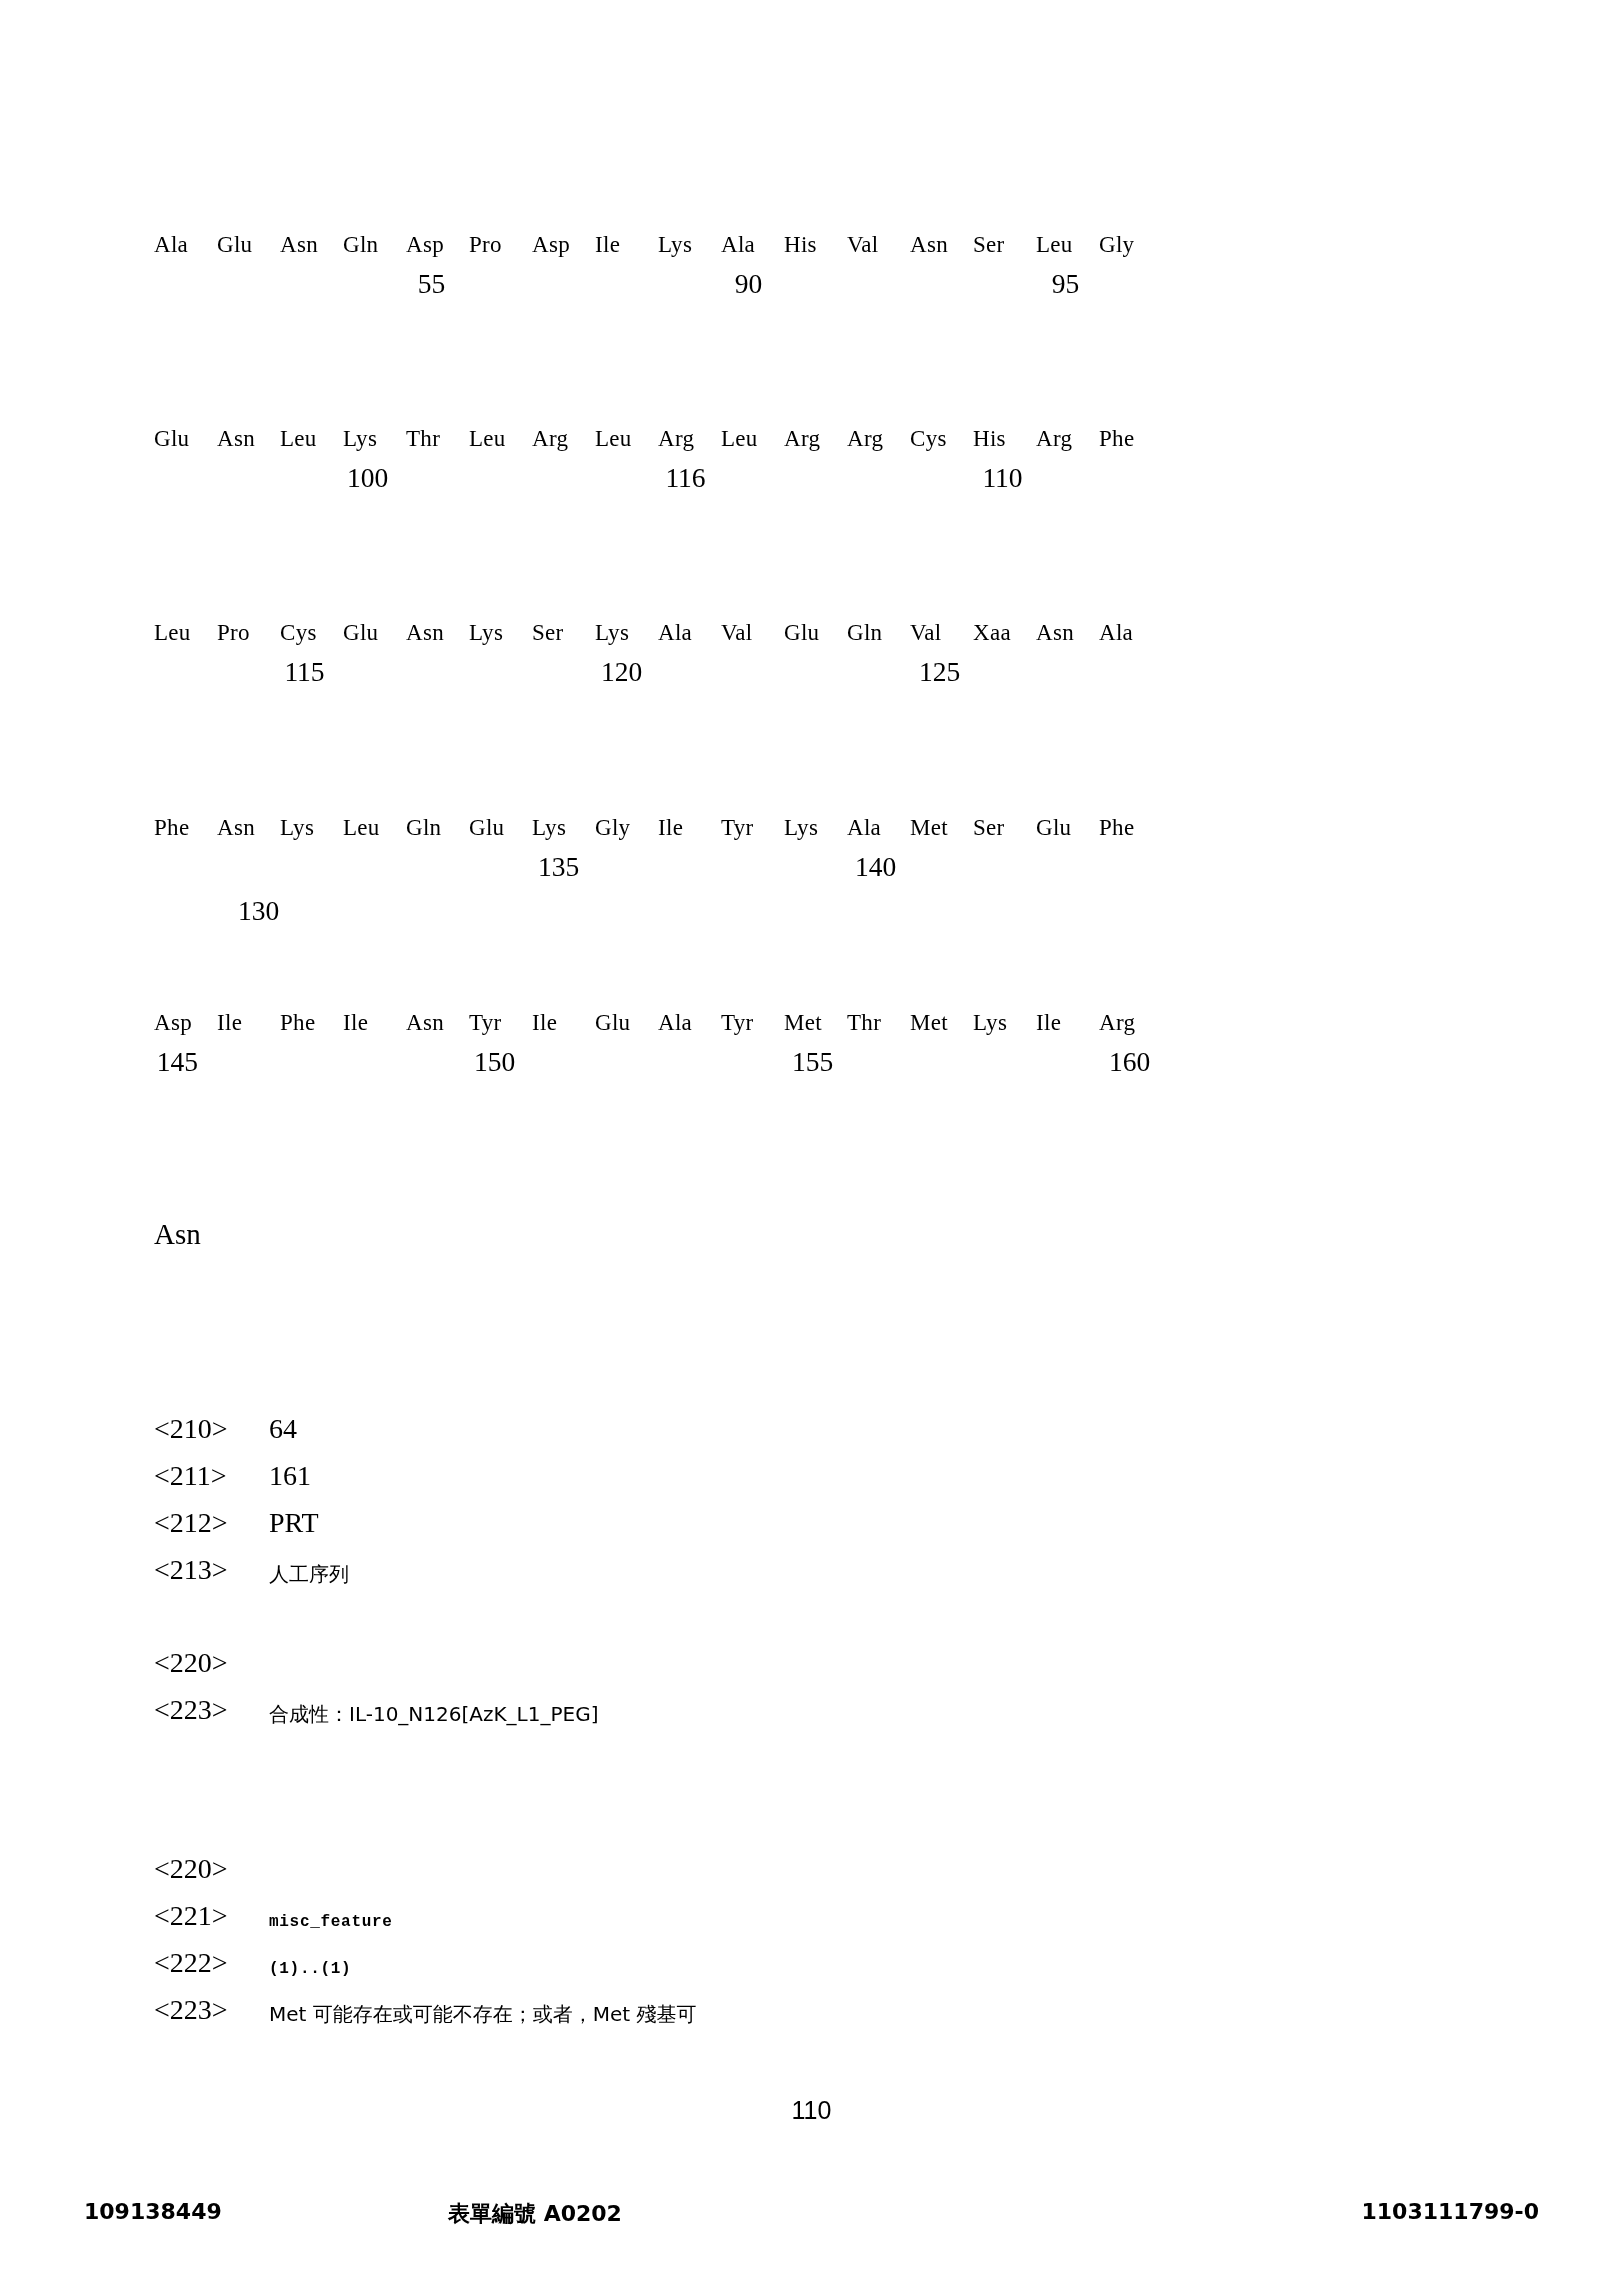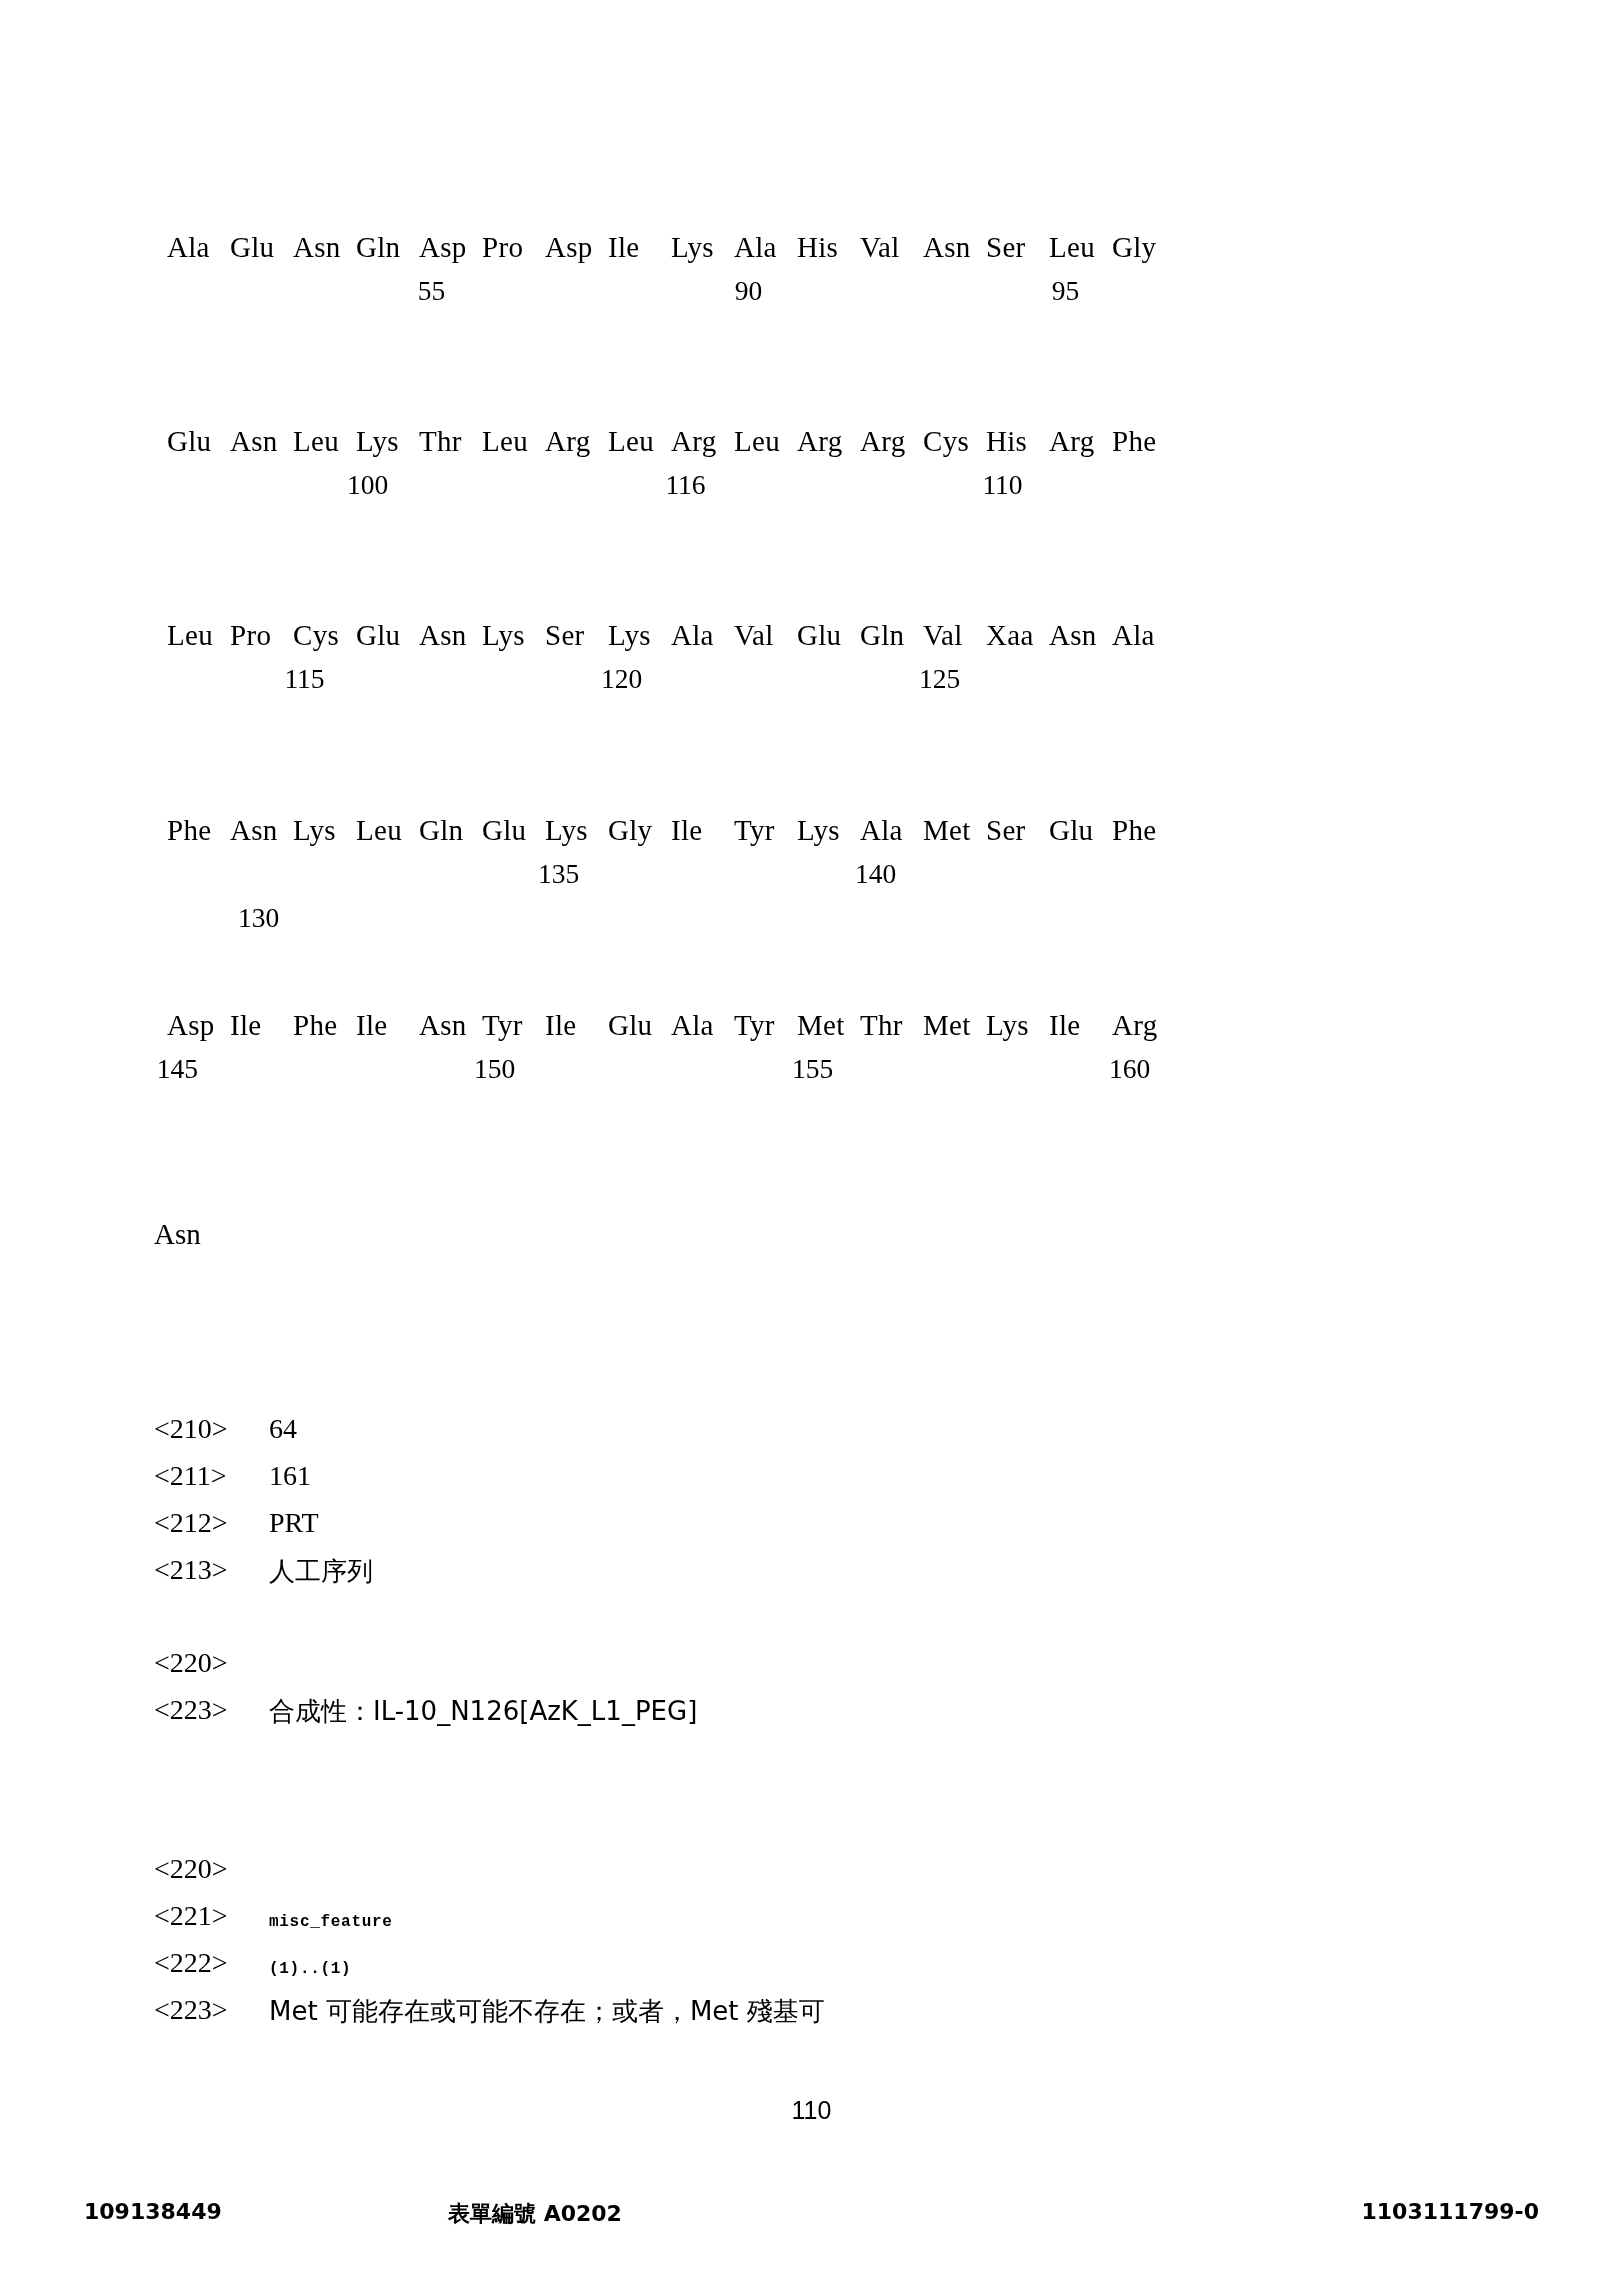--- a/index.html
+++ b/index.html
@@ -20,25 +20,24 @@
     top: 0; left: 0;
     width: 1623px;
     height: 2295px;
   }
   .seq-block {
     position: absolute;
     left: 154px;
     width: 1309px;
   }
   .residue-row {
-    font-size: 29px;
+    font-size: 23px;
     letter-spacing: 0.3px;
     white-space: pre;
     line-height: 1.1;
-    margin-left: 13px;
   }
   .residue-row span.res {
     display: inline-block;
     width: 63px;
     text-align: left;
   }
   .number-row {
     font-size: 27.5px;
     white-space: pre;
     line-height: 1.1;
@@ -77,21 +76,21 @@
     display: inline-block;
   }
   .mono {
     font-family: "Liberation Mono", monospace;
     font-size: 16px;
     letter-spacing: 0.7px;
     font-weight: bold;
   }
   .cjk {
     font-family: "DejaVu Sans", sans-serif;
-    font-size: 26px;
+    font-size: 20px;
   }
   .page-number {
     position: absolute;
     left: 0;
     width: 1623px;
     text-align: center;
     font-size: 25px;
     font-family: "Liberation Sans", sans-serif;
   }
   .footer {

